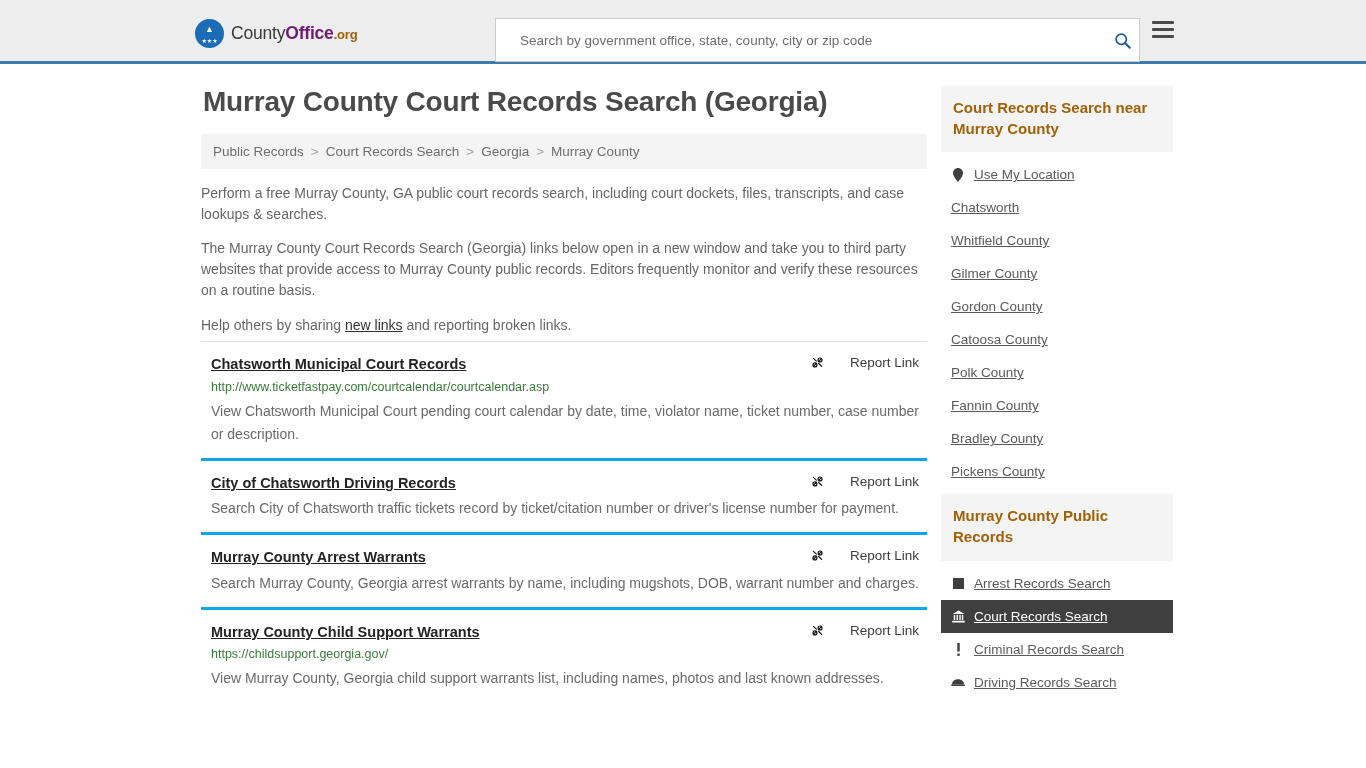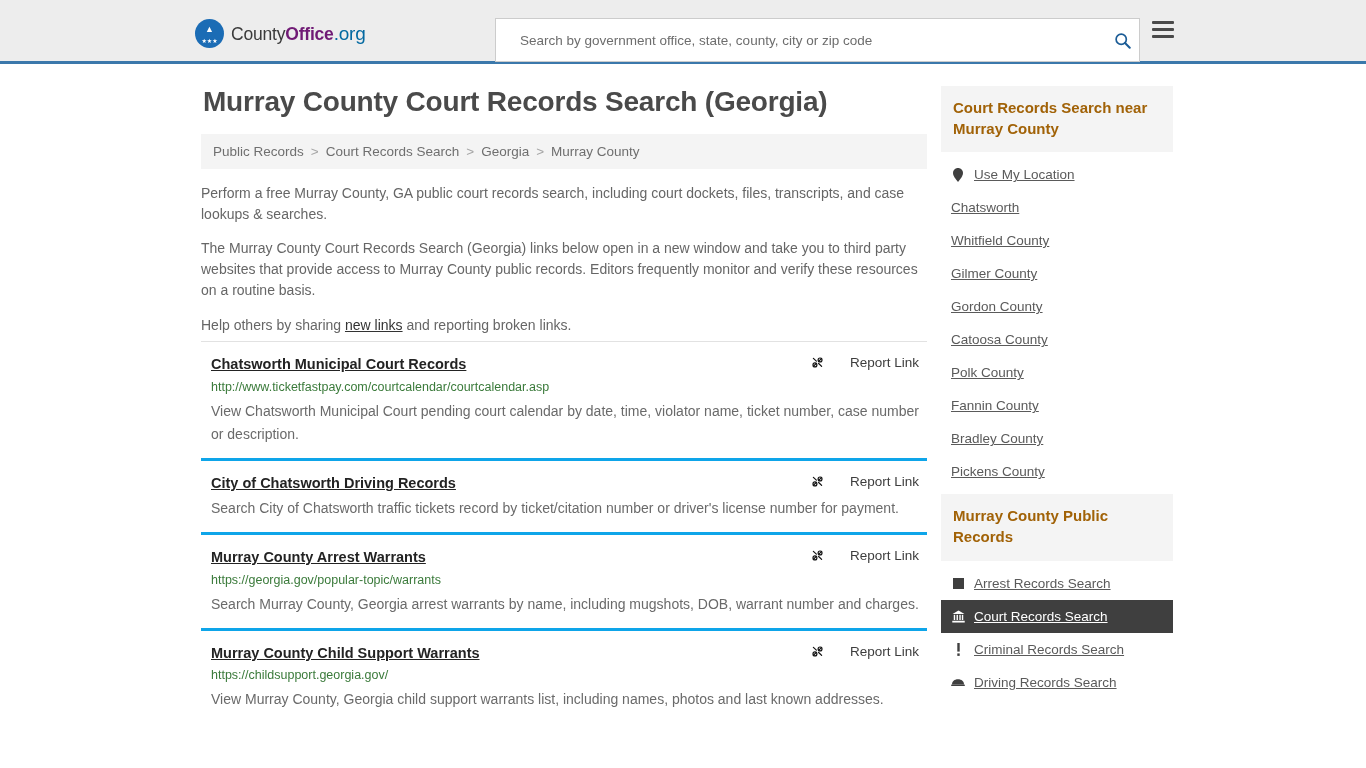--- a/index.html
+++ b/index.html
@@ -54,21 +54,21 @@
     line-height: 1;
   }
   .brand-text {
     margin-left: 7px;
     font-size: 17.5px;
     letter-spacing: -0.2px;
     white-space: nowrap;
   }
   .brand-text .t-county { color: #3a3a3a; }
   .brand-text .t-office { color: #701a75; font-weight: bold; }
-  .brand-text .t-org { color: #0369a1; font-size: 19px; }
+  .brand-text .t-org { color: #a16207; font-size: 13px; font-weight: bold; }
 
   .search-wrap {
     position: absolute;
     left: 495px;
     top: 18px;
     width: 645px;
     height: 44px;
     background: #ffffff;
     border: 1px solid #cccccc;
     display: flex;
@@ -348,21 +348,20 @@
             <div class="report-link">
               <svg width="15" height="15" viewBox="0 0 20 20">
                 <path d="M4.5 4.5 L8.5 8.2 M11.5 11.3 L15.5 15.2" stroke="#111" stroke-width="1.6" fill="none" stroke-linecap="round"></path>
                 <path d="M15.5 4.5 L11.8 8.2 M8.2 11.3 L4.5 15.2" stroke="#111" stroke-width="1.6" fill="none" stroke-linecap="round"></path>
                 <circle cx="6.6" cy="13.2" r="2.6" fill="none" stroke="#111" stroke-width="1.6"></circle>
                 <circle cx="13.4" cy="6.6" r="2.6" fill="none" stroke="#111" stroke-width="1.6"></circle>
               </svg>
               <span>Report Link</span>
             </div>
           </div>
-          <div class="result-url">https://georgia.gov/popular-topic/warrants</div>
           <div class="result-desc">Search Murray County, Georgia arrest warrants by name, including mugshots, DOB, warrant number and charges.</div>
         </div>
 
         <div class="result">
           <div class="result-head">
             <a class="result-title" href="#">Murray County Child Support Warrants</a>
             <div class="report-link">
               <svg width="15" height="15" viewBox="0 0 20 20">
                 <path d="M4.5 4.5 L8.5 8.2 M11.5 11.3 L15.5 15.2" stroke="#111" stroke-width="1.6" fill="none" stroke-linecap="round"></path>
                 <path d="M15.5 4.5 L11.8 8.2 M8.2 11.3 L4.5 15.2" stroke="#111" stroke-width="1.6" fill="none" stroke-linecap="round"></path>

